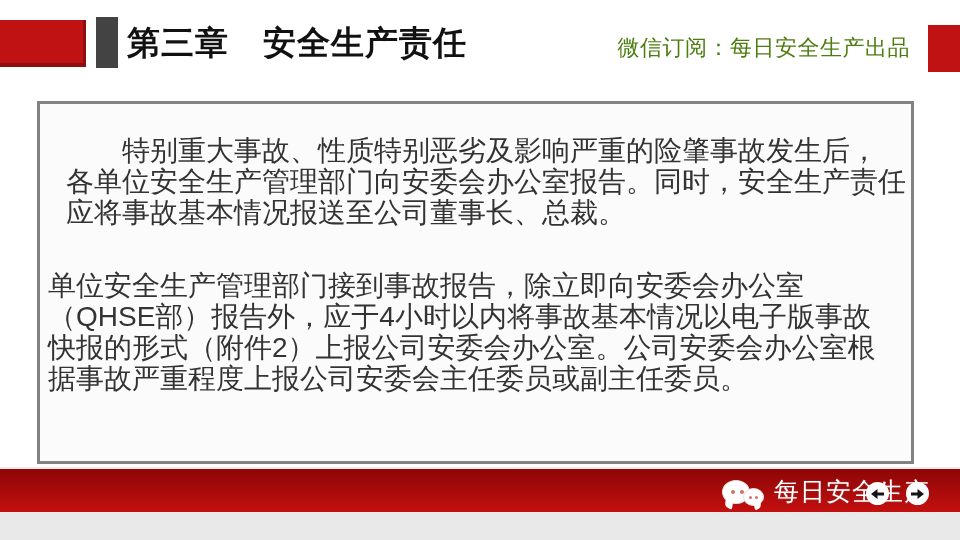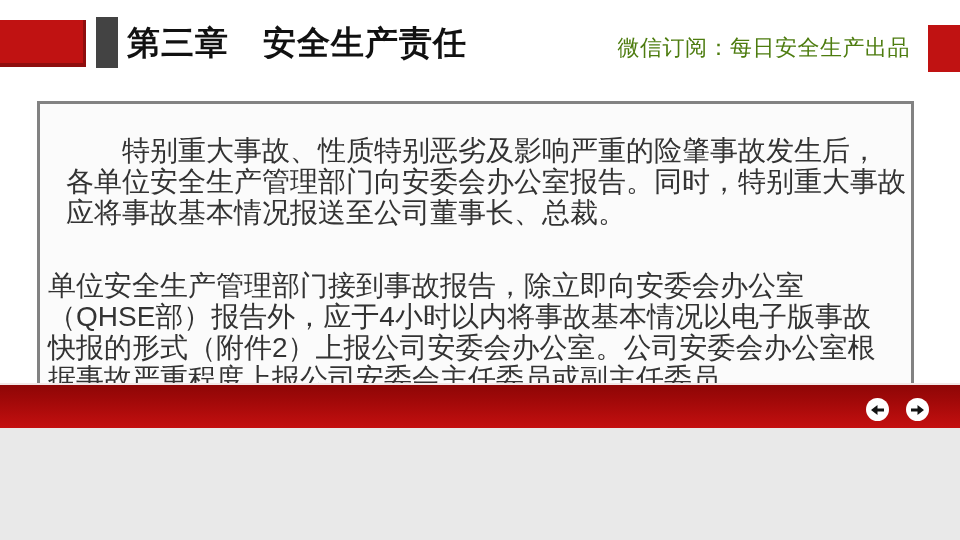--- a/index.html
+++ b/index.html
@@ -1,18 +1,18 @@
 <!DOCTYPE html>
 <html><head>
 <meta charset="utf-8">
 <style>
   * { margin:0; padding:0; box-sizing:border-box; }
   html,body { background:#e9e9e9; }
   .slide {
-    position:relative; width:960px; height:428px; background:#ffffff;
+    position:relative; width:960px; height:512px; background:#ffffff;
     overflow:hidden; font-family:"Liberation Sans", sans-serif;
   }
 
   
   .accent-red-block {
     position:absolute; left:0; top:20px; width:86px; height:47px;
     background:#c01212; border-right:3px solid #8f0e0e; border-bottom:4px solid #8f0e0e;
   }
   .accent-gray-block {
     position:absolute; left:96px; top:17px; width:22px; height:51px; background:#434343;
@@ -93,21 +93,21 @@
 
   <div class="accent-red-block"></div>
   <div class="accent-gray-block"></div>
   <h1 class="slide-title">第三章　安全生产责任</h1>
   <div class="subscription">微信订阅：每日安全生产出品</div>
   <div class="corner-red-block"></div>
 
   <div class="content-box">
     <div class="para para-1">
       <div class="line">　　特别重大事故、性质特别恶劣及影响严重的险肇事故发生后，</div>
-      <div class="line">各单位安全生产管理部门向安委会办公室报告。同时，特别重大事故</div>
+      <div class="line">各单位安全生产管理部门向安委会办公室报告。同时，安全生产责任</div>
       <div class="line">应将事故基本情况报送至公司董事长、总裁。</div>
     </div>
     <div class="para para-2">
       <div class="line">单位安全生产管理部门接到事故报告，除立即向安委会办公室</div>
       <div class="line">（QHSE部）报告外，应于4小时以内将事故基本情况以电子版事故</div>
       <div class="line">快报的形式（附件2）上报公司安委会办公室。公司安委会办公室根</div>
       <div class="line">据事故严重程度上报公司安委会主任委员或副主任委员。</div>
     </div>
   </div>
 

